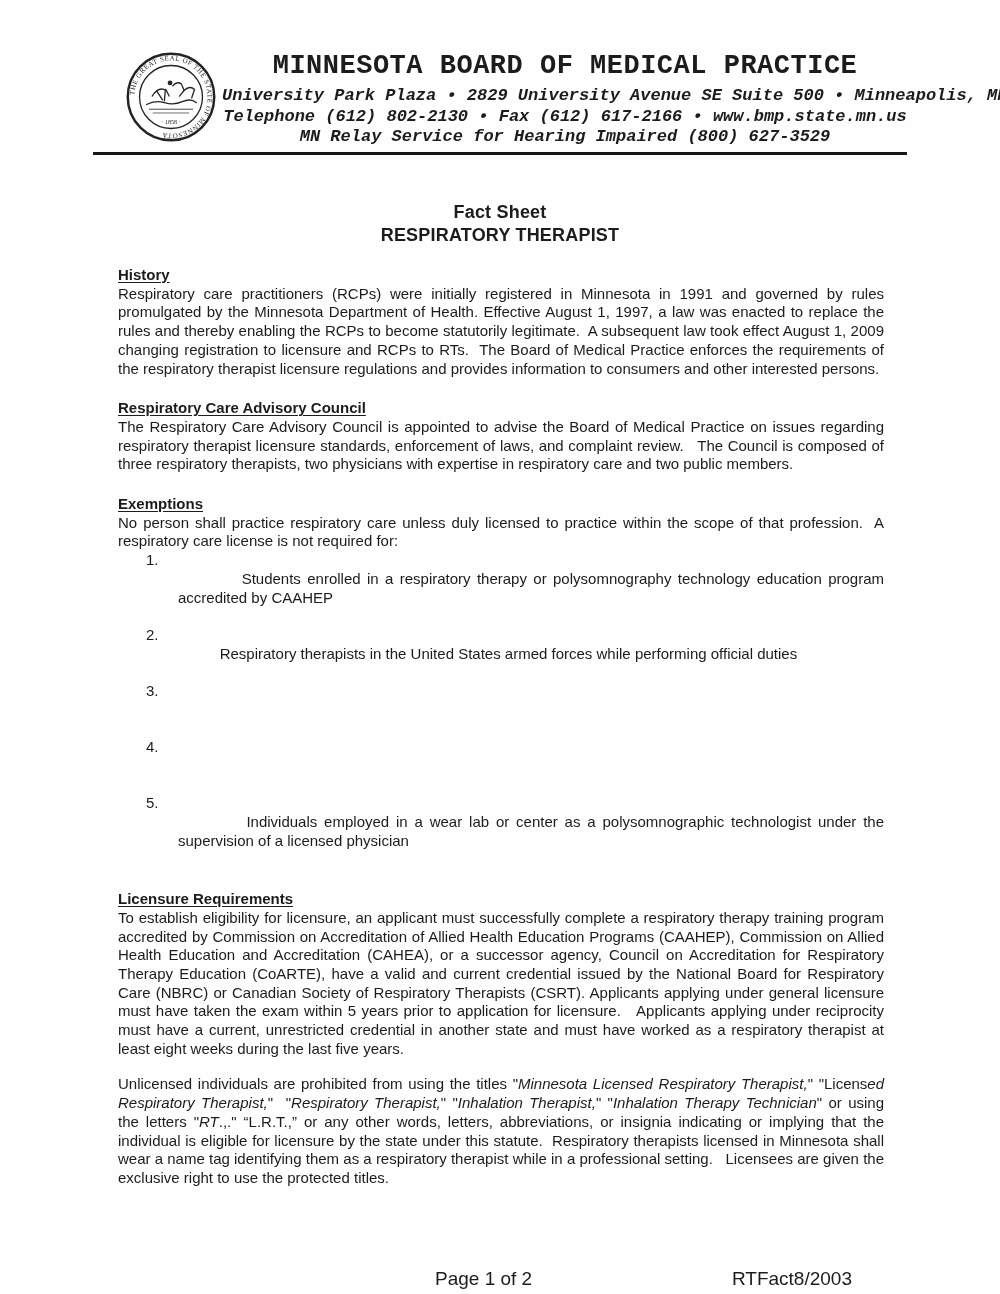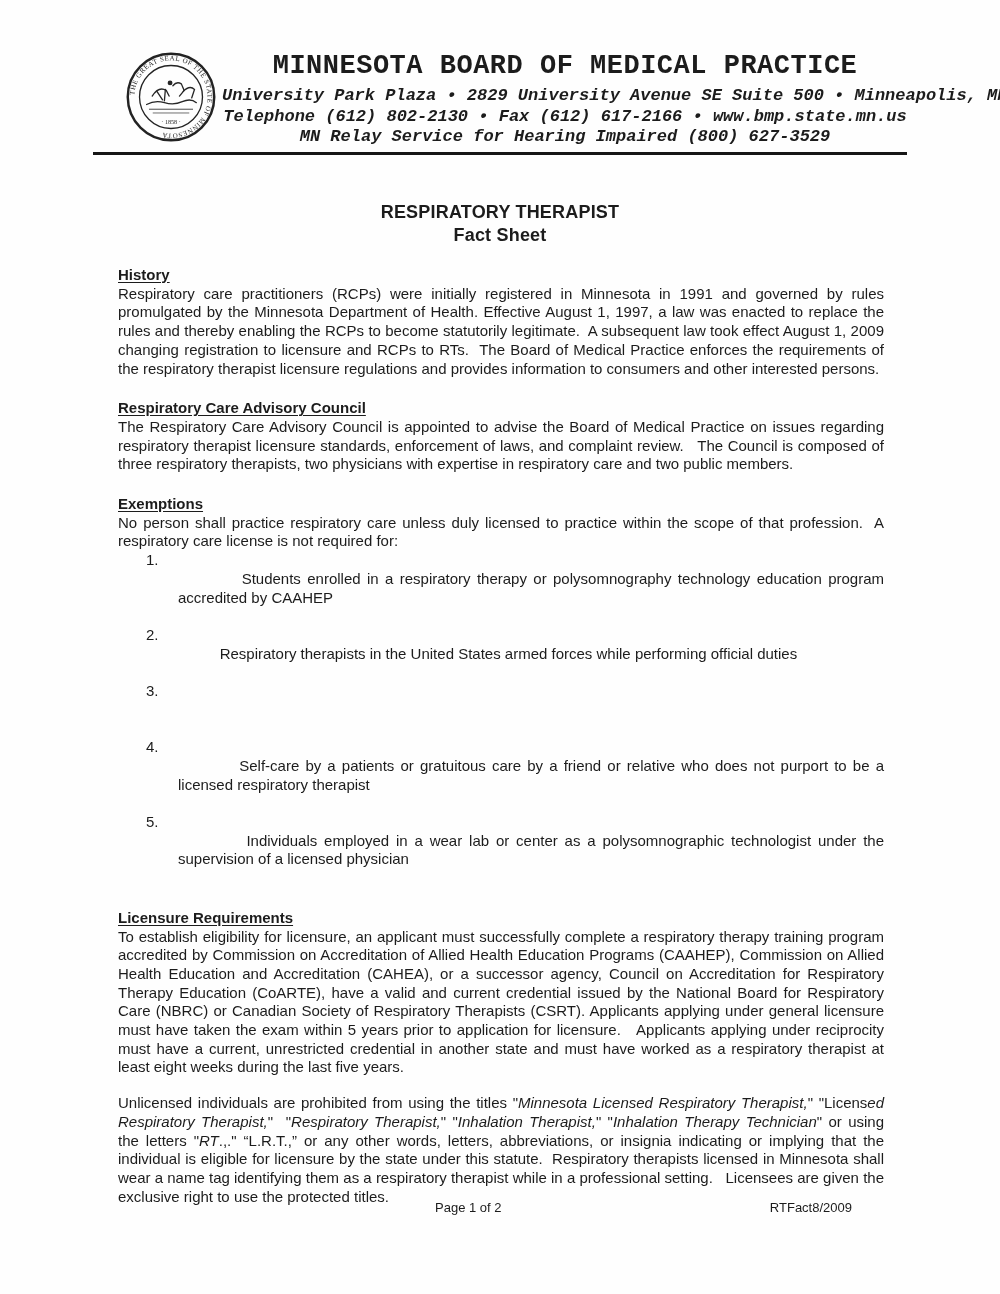--- a/index.html
+++ b/index.html
@@ -103,24 +103,24 @@
     top: 0;
     white-space: nowrap;
   }
   .closing { margin-top: 17px; }
   .it { font-style: italic; }
 
   
   .footer {
     position: absolute;
     left: 118px;
-    top: 1200px;
+    top: 1268px;
     width: 766px;
     height: 20px;
-    font-size: 13px;
+    font-size: 19px;
   }
   .footer .page-num { position: absolute; left: 317px; }
   .footer .doc-ref { position: absolute; right: 32px; }
 </style>
 </head>
 <body>
 
 <div class="page">
 
   <svg class="seal" viewBox="0 0 100 100" aria-hidden="true">
@@ -148,22 +148,22 @@
   <div class="letterhead-text">
     <div class="org-name">MINNESOTA BOARD OF MEDICAL PRACTICE</div>
     <div class="addr first">University Park Plaza  •  2829 University Avenue SE  Suite 500  •  Minneapolis, MN 55414-3246</div>
     <div class="addr">Telephone (612) 802-2130 • Fax (612) 617-2166 • www.bmp.state.mn.us</div>
     <div class="addr">MN Relay Service for Hearing Impaired (800) 627-3529</div>
   </div>
 
   <div class="rule"></div>
 
   <div class="doc-title">
+    <div>Fact Sheet</div>
     <div>RESPIRATORY THERAPIST</div>
-    <div>Fact Sheet</div>
   </div>
 
   <div class="content">
 
     <div class="section first">
       <h3 class="heading">History</h3>
       <p class="para">Respiratory care practitioners (RCPs) were initially registered in Minnesota in 1991 and governed by rules promulgated by the Minnesota Department of Health. Effective August 1, 1997, a law was enacted to replace the rules and thereby enabling the RCPs to become statutorily legitimate.  A subsequent law took effect August 1, 2009 changing registration to licensure and RCPs to RTs.  The Board of Medical Practice enforces the requirements of the respiratory therapist licensure regulations and provides information to consumers and other interested persons.</p>
     </div>
 
     <div class="section">
@@ -178,35 +178,35 @@
         <div class="list-item">
           <span class="num">1.</span><span>Students enrolled in a respiratory therapy or polysomnography technology education program accredited by CAAHEP</span>
         </div>
         <div class="list-item">
           <span class="num">2.</span><span>Respiratory therapists in the United States armed forces while performing official duties</span>
         </div>
         <div class="list-item">
           <span class="num">3.</span>
         </div>
         <div class="list-item">
-          <span class="num">4.</span><span>Self-care by a patients or gratuitous care by a friend or relative who does not purport to be a licensed respiratory therapist</span>
+          <span class="num">4.</span>
         </div>
         <div class="list-item">
           <span class="num">5.</span><span>Individuals employed in a wear lab or center as a polysomnographic technologist under the supervision of a licensed physician</span>
         </div>
       </div>
     </div>
 
     <div class="section">
       <h3 class="heading">Licensure Requirements</h3>
       <p class="para">To establish eligibility for licensure, an applicant must successfully complete a respiratory therapy training program accredited by Commission on Accreditation of Allied Health Education Programs (CAAHEP), Commission on Allied Health Education and Accreditation (CAHEA), or a successor agency, Council on Accreditation for Respiratory Therapy Education (CoARTE), have a valid and current credential issued by the National Board for Respiratory Care (NBRC) or Canadian Society of Respiratory Therapists (CSRT). Applicants applying under general licensure must have taken the exam within 5 years prior to application for licensure.   Applicants applying under reciprocity must have a current, unrestricted credential in another state and must have worked as a respiratory therapist at least eight weeks during the last five years.</p>
     </div>
 
     <p class="para closing"><span>Unlicensed individuals are prohibited from using the titles "</span><span class="it">Minnesota Licensed Respiratory Therapist,</span><span>" "Licens</span><span class="it">ed Respiratory Therapist,</span><span>"  "</span><span class="it">Respiratory Therapist,</span><span>" "</span><span class="it">Inhalation Therapist,</span><span>" "</span><span class="it">Inhalation Therapy Technician</span><span>" or using the letters "</span><span class="it">RT</span><span>.,." “L.R.T.,” or any other words, letters, abbreviations, or insignia indicating or implying that the individual is eligible for licensure by the state under this statute.  Respiratory therapists licensed in Minnesota shall wear a name tag identifying them as a respiratory therapist while in a professional setting.   Licensees are given the exclusive right to use the protected titles.</span></p>
 
   </div>
 
   <div class="footer">
     <span class="page-num">Page 1 of 2</span>
-    <span class="doc-ref">RTFact8/2009</span>
+    <span class="doc-ref">RTFact8/2003</span>
   </div>
 
 </div>
 
 </body></html>

